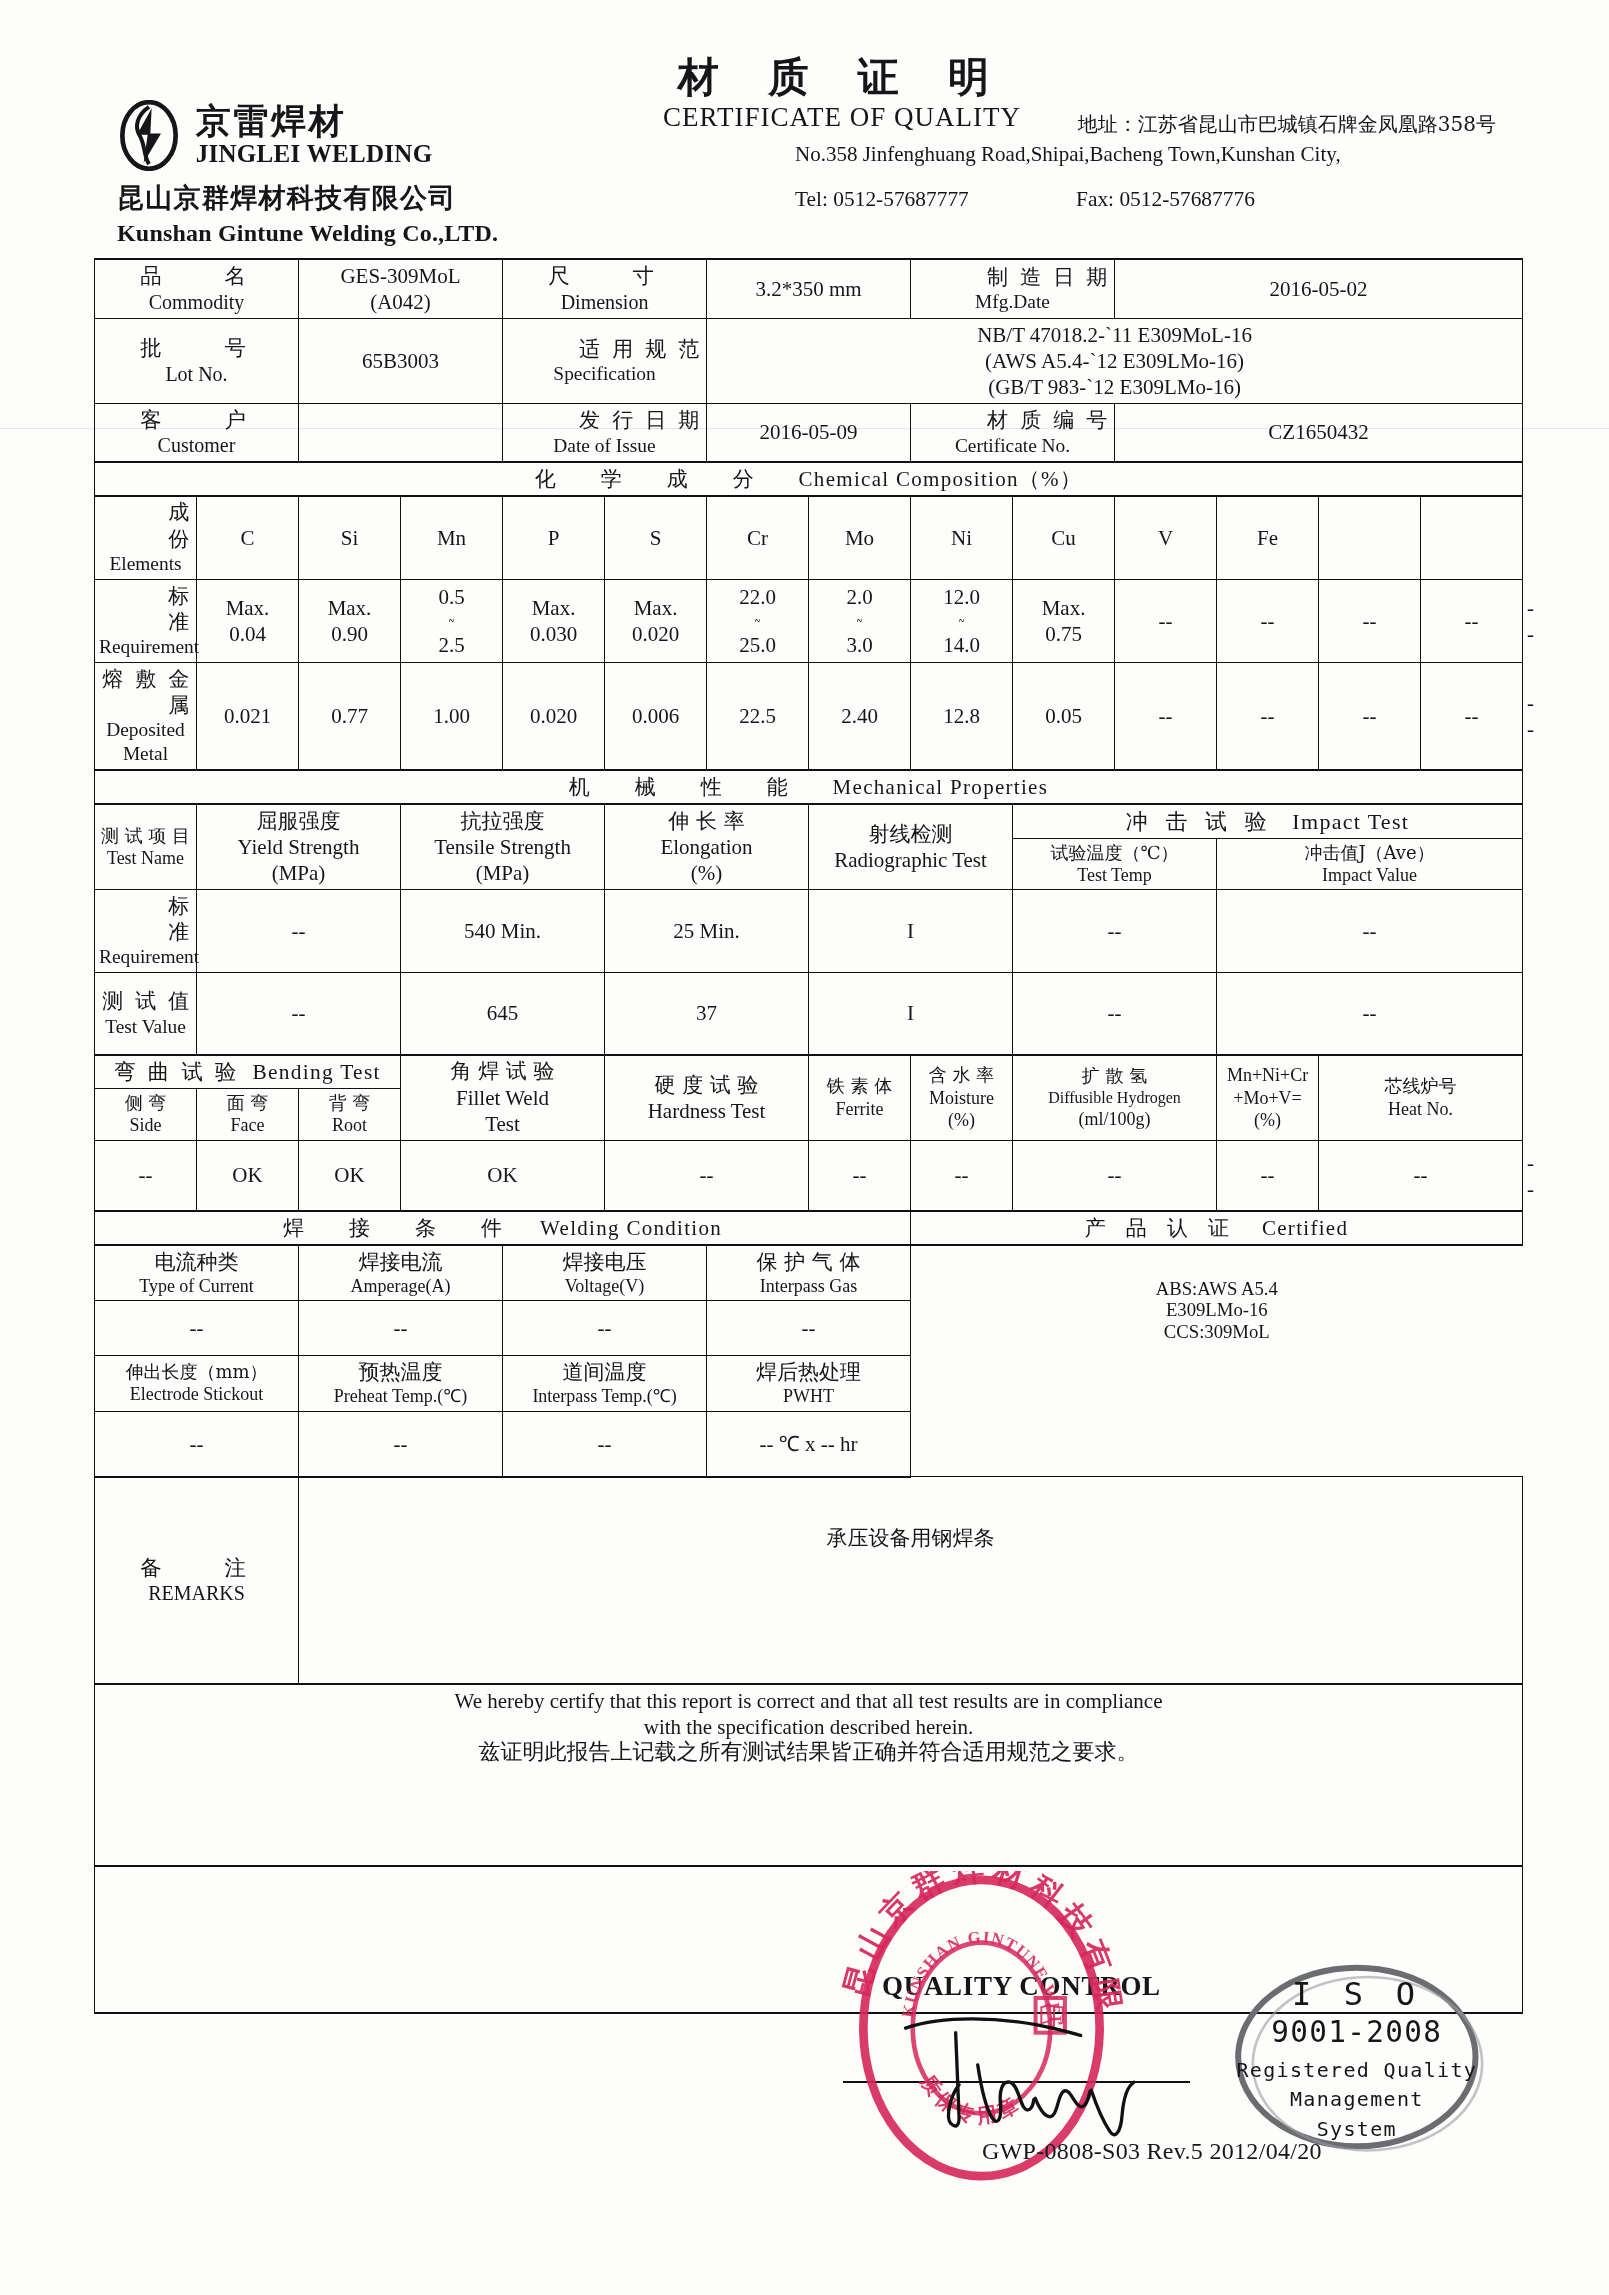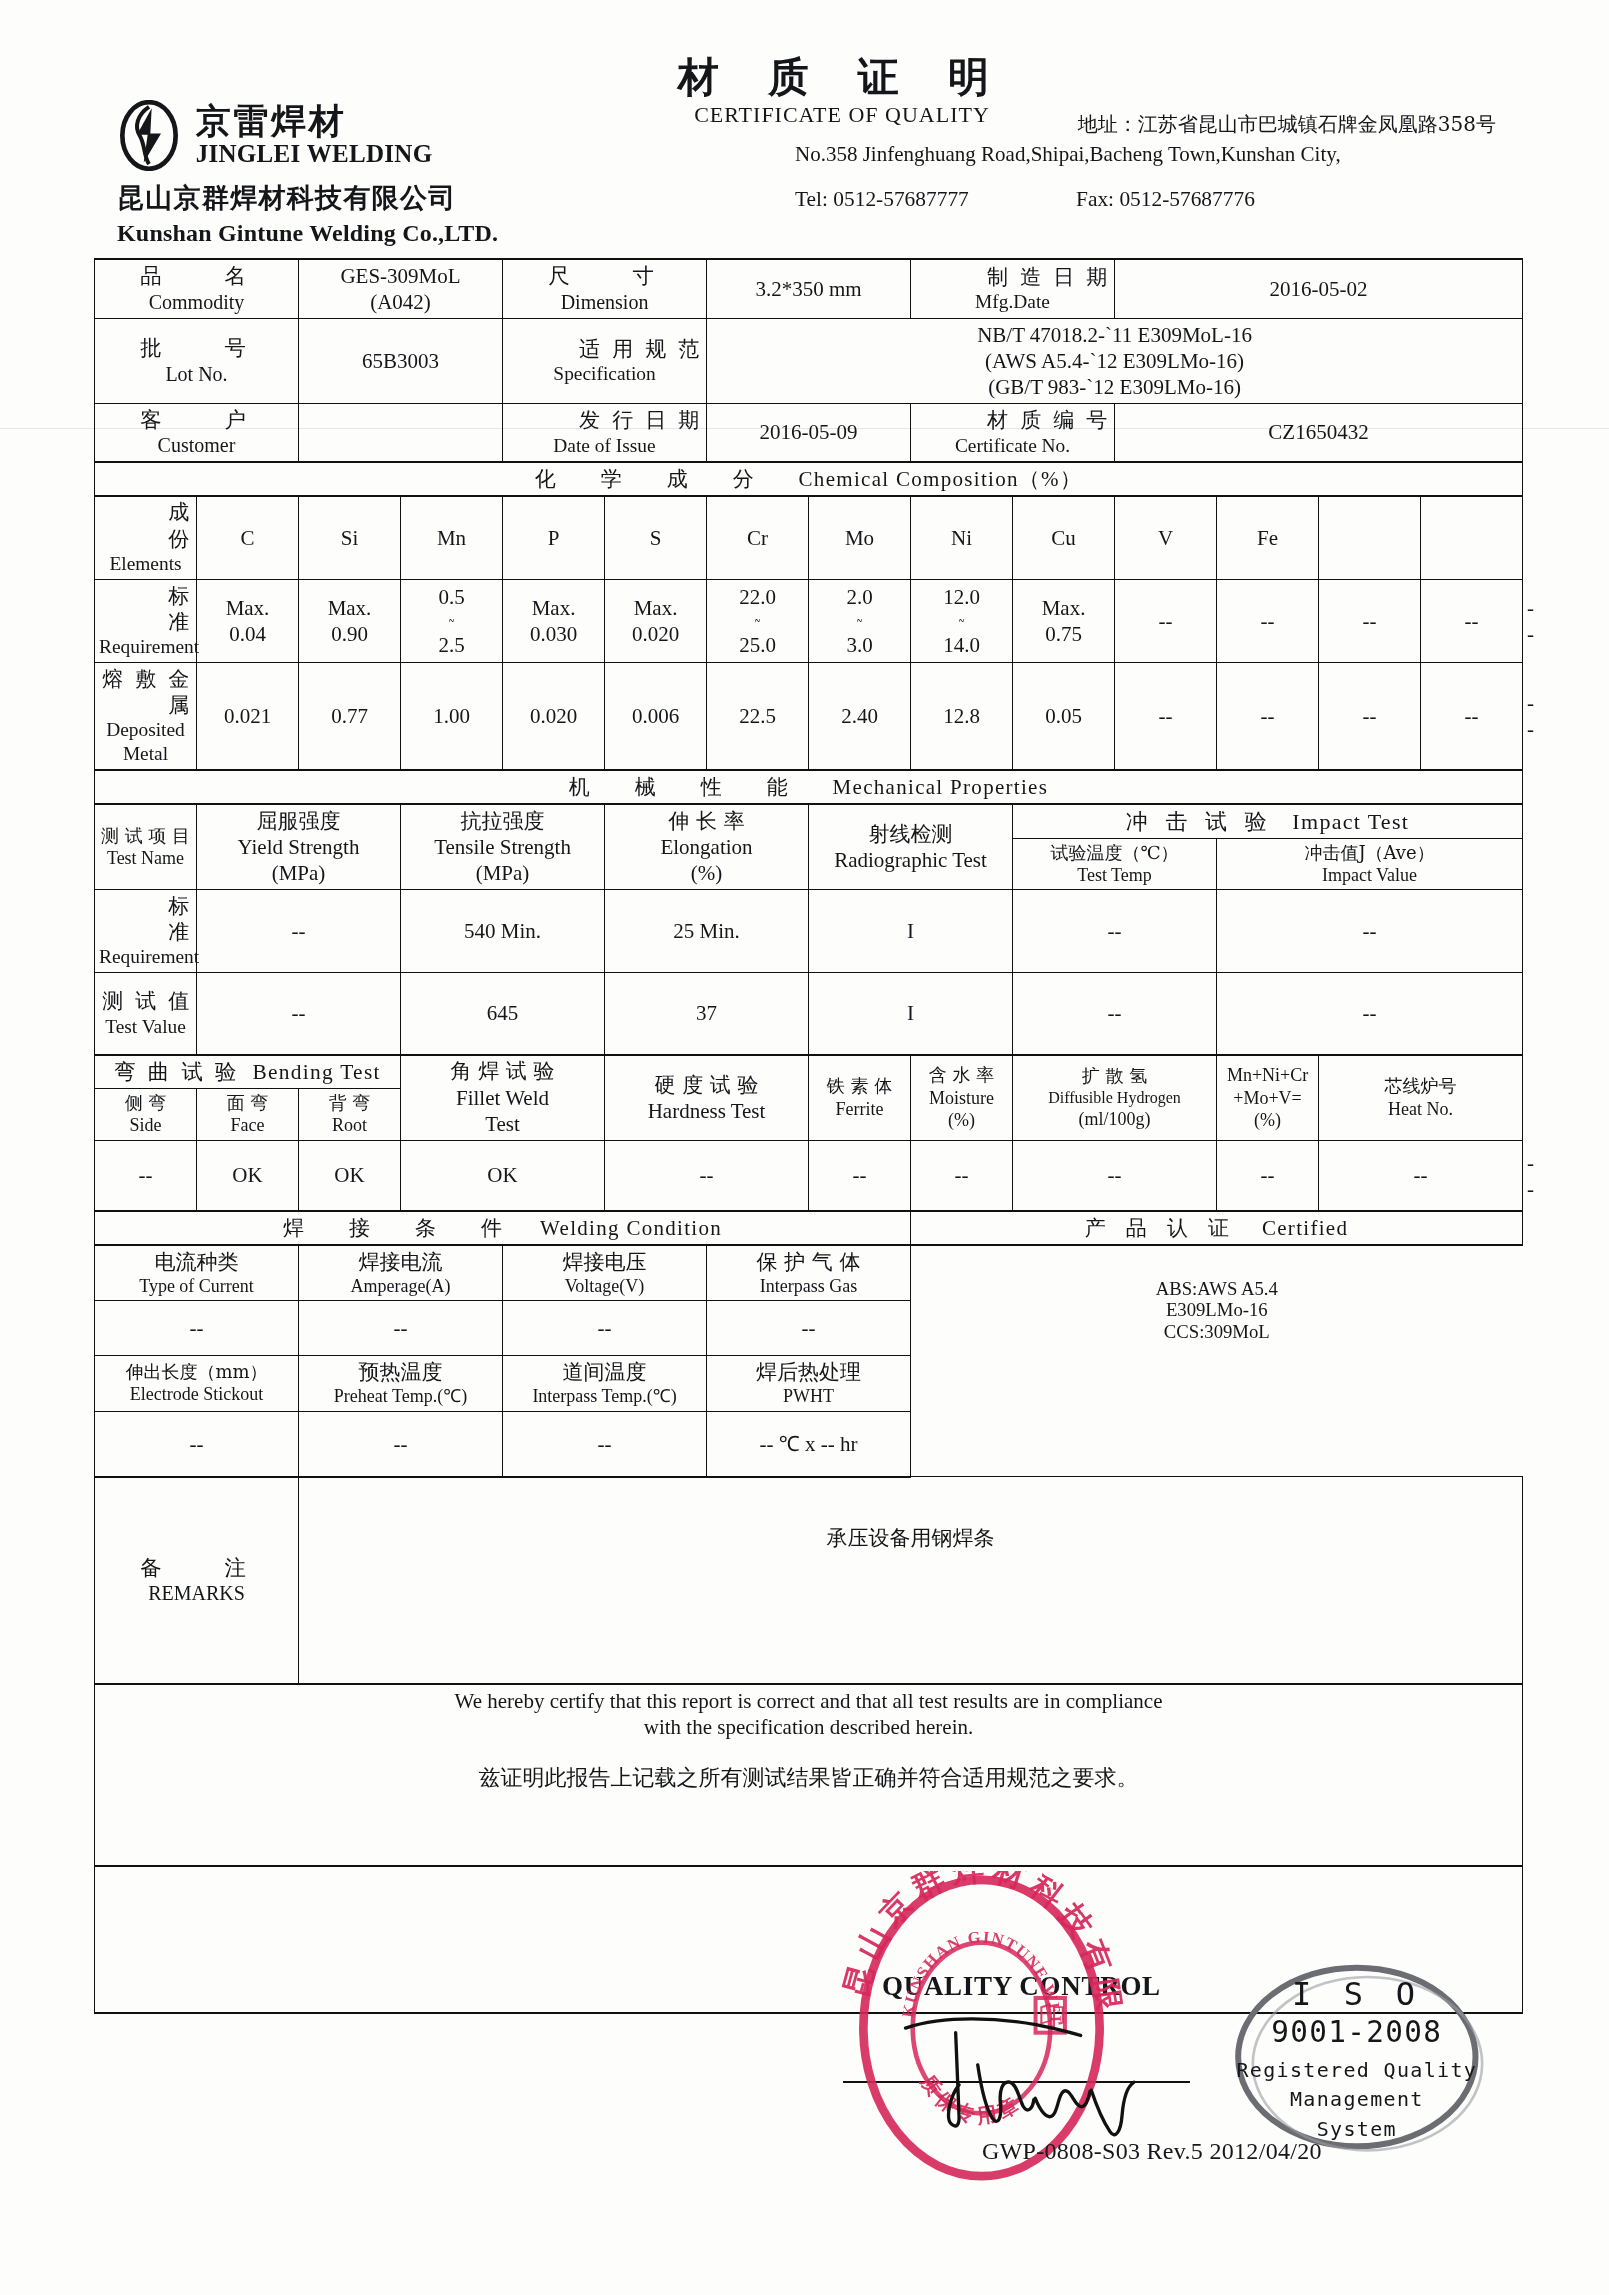--- a/index.html
+++ b/index.html
@@ -10,21 +10,21 @@
     color:#15161a;
     position:relative;
     overflow:hidden;
   }
   .page{position:relative;width:1609px;height:2295px;padding:0;box-sizing:border-box;}
 
   
   .title-wrap{position:absolute;left:588px;top:12px;width:508px;text-align:center;margin-top:44px;}
   .title-cn{font-size:41px;letter-spacing:17.4px;font-weight:700;line-height:1.05;
             font-family:"DejaVu Serif", serif;}
-  .title-en{font-size:22px;letter-spacing:1px;margin-top:2.7px;text-align:center;}
+  .title-en{font-size:27px;letter-spacing:1px;margin-top:2.7px;text-align:center;}
 
   .brandblock{position:absolute;left:117px;top:100px;width:521px;}
   .brandrow{display:flex;align-items:center;gap:14.7px;}
   .logo{width:64px;height:71px;flex:0 0 auto;}
   .brand-cn{font-size:35px;font-weight:700;letter-spacing:2.7px;
             font-family:"DejaVu Serif", serif;line-height:1;}
   .brand-en{font-size:25px;font-weight:700;letter-spacing:0.3px;line-height:1.15;margin-top:2px;}
   .company-cn{font-size:27px;font-weight:700;letter-spacing:1.3px;margin-top:9.4px;
               font-family:"DejaVu Serif", serif;}
   .company-en{font-size:24px;font-weight:700;letter-spacing:0.2px;margin-top:4px;}
@@ -63,21 +63,21 @@
   .sect{font-size:25px;letter-spacing:1.3px;}
   .sect .cn{letter-spacing:12px;font-family:"DejaVu Serif", serif;}
   .rng{font-size:18px;line-height:1.02;}
   .rng .tilde{font-size:17.4px;display:block;transform:scaleX(0.6);}
   .dash{font-size:20px;}
   .stackmini{font-size:18.7px;line-height:1.15;}
 
   
   .remark-txt{font-size:23px;font-family:"DejaVu Serif", serif;text-align:left;padding-left:13.4px;}
   .certify{font-size:21.4px;line-height:2.05;text-align:left;padding:12px 13.4px 6.7px 13.4px;}
-  .certify .cnline{font-family:Liberation Serif, serif;font-size:22px;margin-top:24px;}
+  .certify .cnline{font-family:Liberation Mono, monospace;font-size:22px;}
 
   .qc-label{position:absolute;left:882px;top:1971px;font-size:27px;font-weight:700;letter-spacing:0.7px;}
   .sigline{position:absolute;left:843px;top:2081px;width:347px;height:2px;background:#111;}
   .gwp{position:absolute;left:982px;top:2138px;font-size:24px;letter-spacing:0.3px;}
 
   
   .redseal{position:absolute;left:838px;top:1871px;width:287px;height:314px;pointer-events:none;}
   .isoseal{position:absolute;left:1226px;top:1957px;width:267px;height:200px;}
   .signature{position:absolute;left:892px;top:1998px;width:281px;height:147px;pointer-events:none;}
   .paperfold{position:absolute;left:0;top:428px;width:1609px;height:1.3px;background:rgba(120,125,160,.18);}

